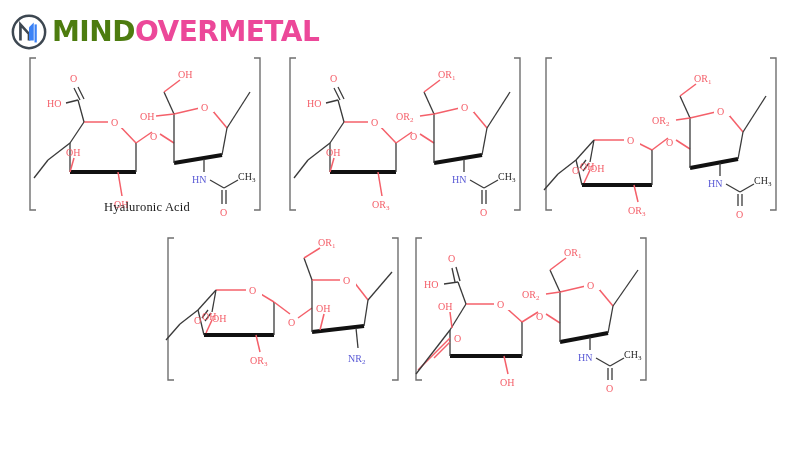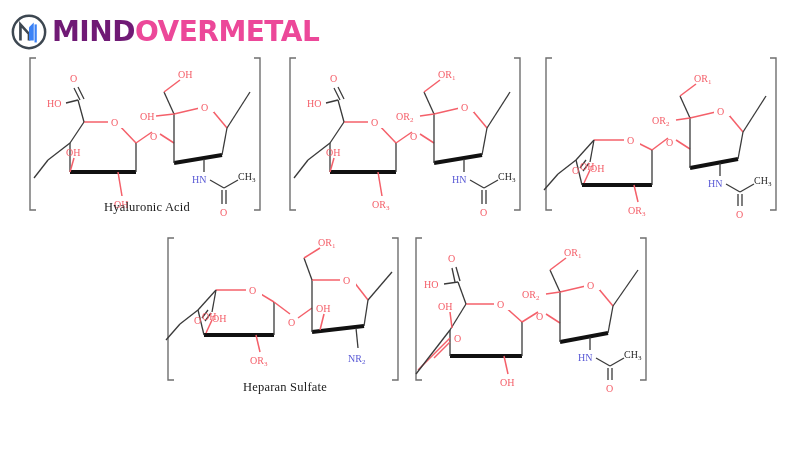--- a/index.html
+++ b/index.html
@@ -31,21 +31,21 @@
     flex: 0 0 38px;
   }
   #logo-text {
     font-family: "DejaVu Sans", sans-serif;
     font-weight: 700;
     font-size: 28px;
     letter-spacing: -0.5px;
     line-height: 1;
     white-space: nowrap;
   }
-  .logo-dark { color: #701a75; }
+  .logo-dark { color: #4d7c0f; }
   .logo-blue { color: #ec4899; }
 
   
   #figure {
     position: absolute;
     left: 0;
     top: 50px;
     width: 800px;
     height: 400px;
   }
@@ -318,21 +318,20 @@
       <text class="lbl lbl-red" x="158" y="16">OR<tspan class="sub" dy="2">1</tspan></text>
 
       <path class="bond-red" d="M160 100 L164 84"></path>
       <text class="lbl lbl-red" x="156" y="82">OH</text>
 
       <path class="bond-dark" d="M208 70 L232 42"></path>
 
       <path class="bond-dark" d="M196 98 L198 118"></path>
       <text class="lbl lbl-blue" x="188" y="132">NR<tspan class="sub" dy="2">2</tspan></text>
     </svg>
-    <div class="caption" style="top:150px;">Heparan Sulfate</div>
   </div>
 
   <div class="unit" style="left:408px; top:180px; width:250px; height:175px;">
     <svg width="250" height="175" viewBox="0 0 250 175">
       <path class="bracket" d="M14 8 L8 8 L8 150 L14 150"></path>
       <path class="bracket" d="M232 8 L238 8 L238 150 L232 150"></path>
 
       <path class="bond-dark" d="M42 100 L58 74"></path>
       <path class="bond-red" d="M58 74 L94 74"></path>
       <path class="bond-red" d="M94 74 L114 92"></path>

